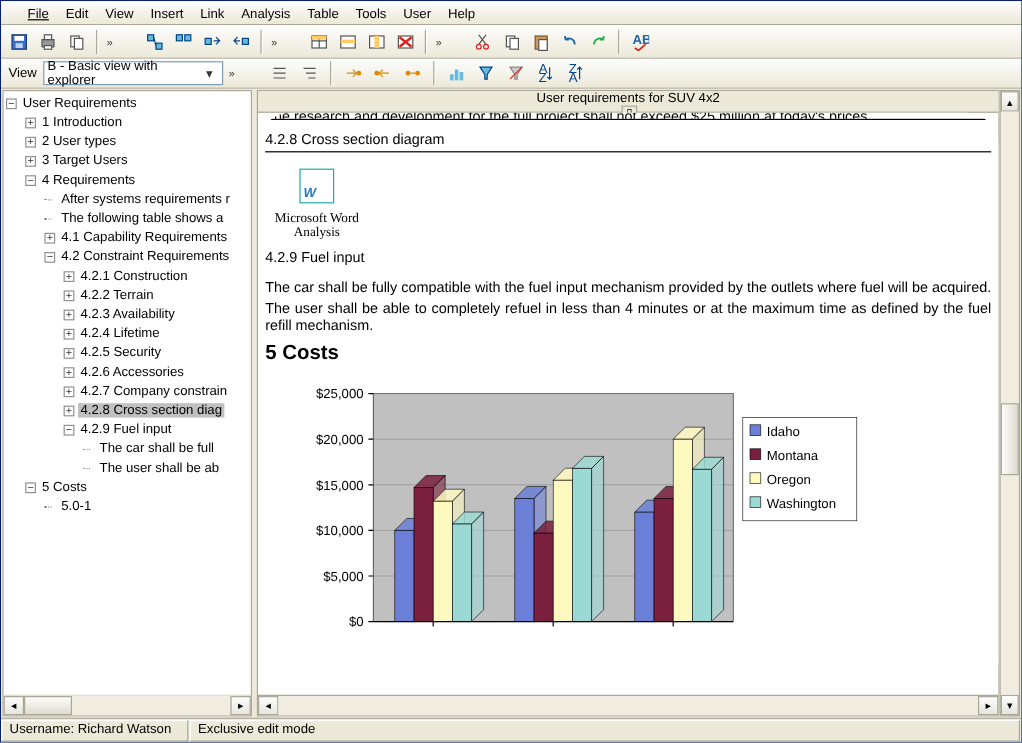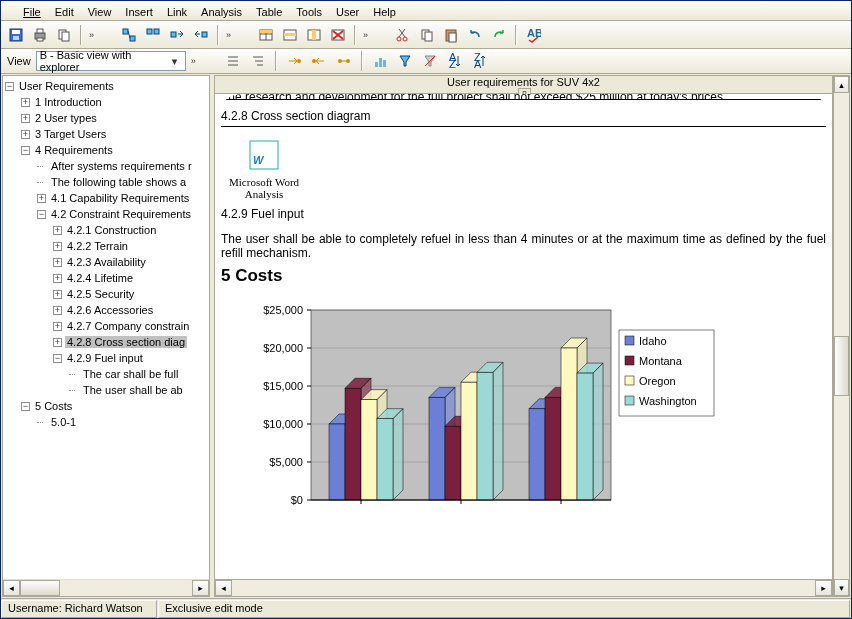--- a/index.html
+++ b/index.html
@@ -388,20 +388,21 @@
             <div class="h3">4.2.8 Cross section diagram</div>
             <div class="ole">
               <svg width="36" height="36">
                   <rect x="4" y="4" width="28" height="28" fill="#fff" stroke="#2aa"></rect>
                   <text x="7" y="27" font-size="22" font-style="italic" font-weight="bold" fill="#1a7aca" font-family="serif">W</text>
                 </svg>
               <div class="olecap">Microsoft Word</div>
               <div class="olecap">Analysis</div>
             </div>
             <div class="h3" style="border-bottom:none">4.2.9 Fuel input</div>
+            <div class="para">The car shall be fully compatible with the fuel input mechanism provided by the outlets where fuel will be acquired.</div>
             <div class="para">The user shall be able to completely refuel in less than 4 minutes or at the maximum time as defined by the fuel refill mechanism.</div>
             <div class="h2">5 Costs</div>
             <div class="chartwrap">
               <svg id="chart" width="480" height="220">
                   <rect x="70" y="10" width="300" height="190" fill="#c0c0c0" stroke="#000" stroke-width="0.5"></rect>
                   <line x1="70" y1="200" x2="370" y2="200" stroke="#888" stroke-width="0.5"></line>
                   <line x1="66" y1="200" x2="70" y2="200" stroke="#000"></line>
                   <text x="62" y="204" text-anchor="end" font-size="11" font-family="Arial" fill="#000">$0</text>
                   <line x1="70" y1="162" x2="370" y2="162" stroke="#888" stroke-width="0.5"></line>
                   <line x1="66" y1="162" x2="70" y2="162" stroke="#000"></line>

